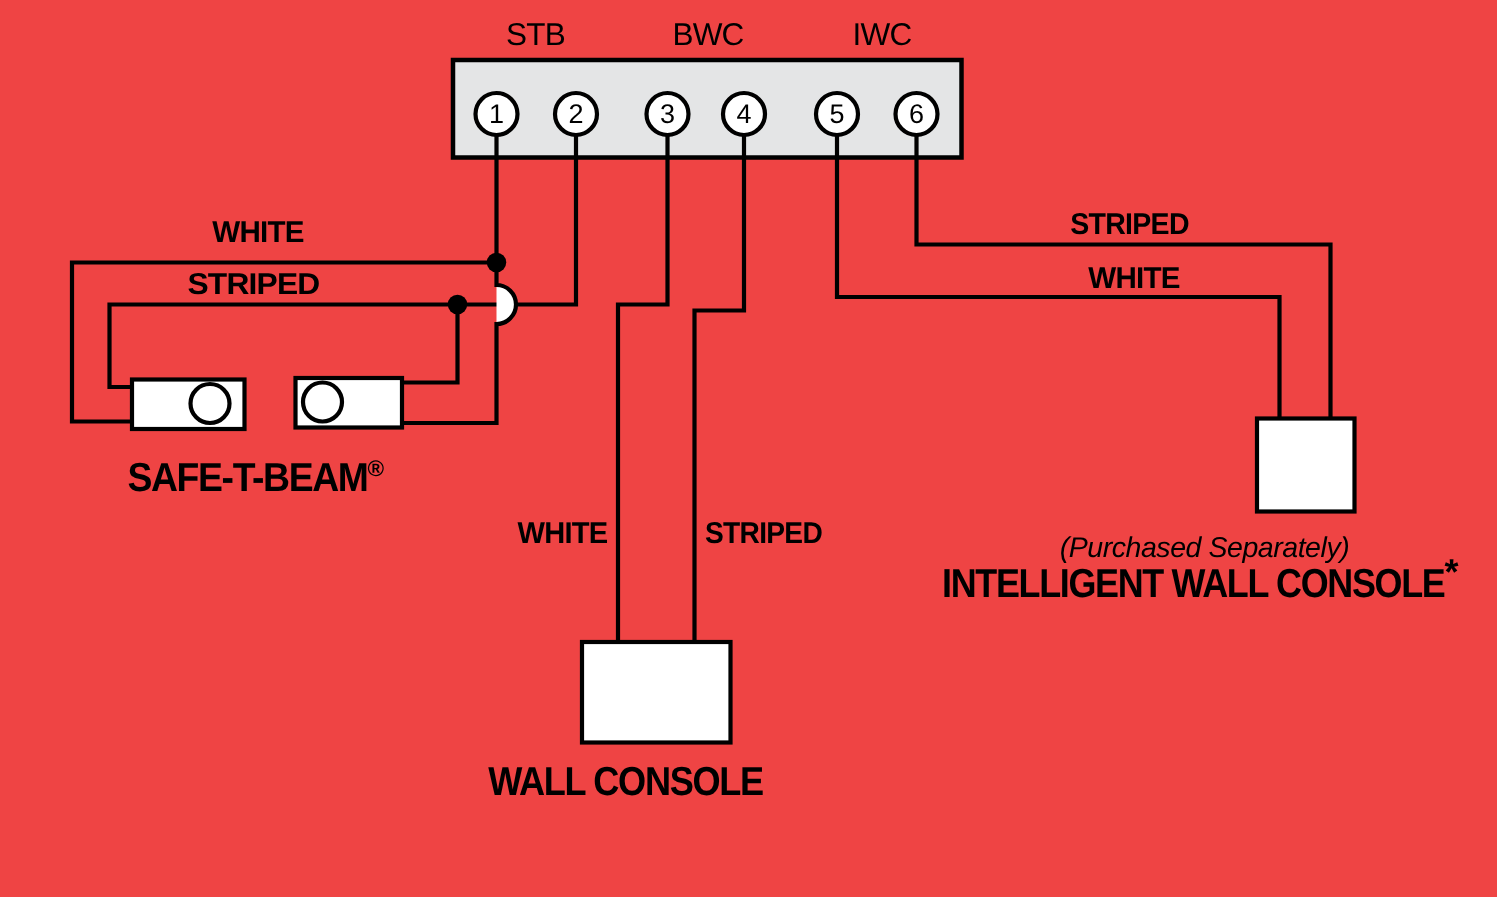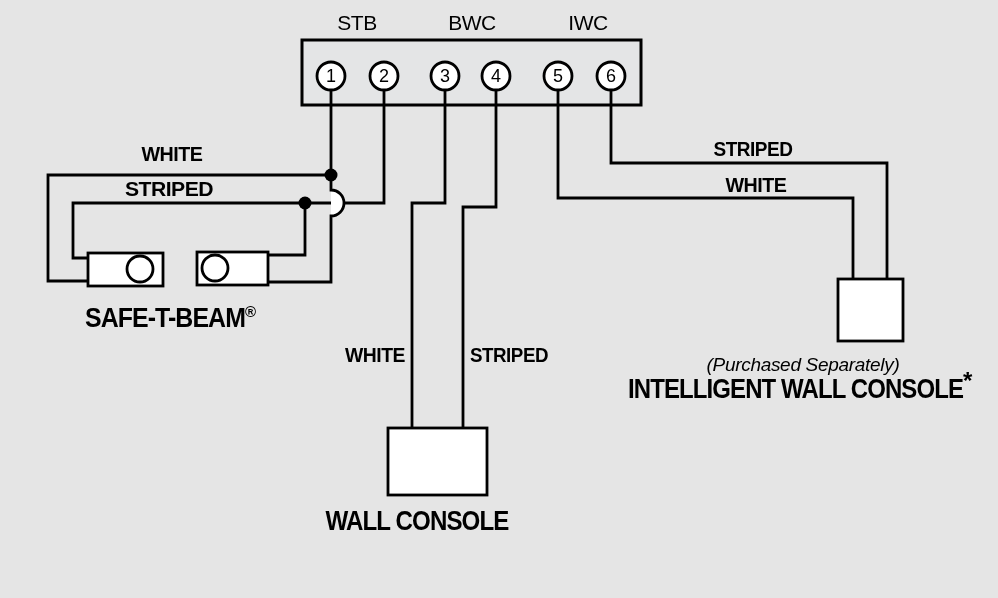--- a/index.html
+++ b/index.html
@@ -1,16 +1,16 @@
 <!DOCTYPE html>
 <html><head>
 <meta charset="utf-8">
 <style>
   html, body { margin: 0; padding: 0; background: #ffffff; }
-  .stage { position: relative; width: 998px; height: 598px; background: #e5e5e5; overflow: hidden; }
+  .stage { position: relative; width: 998px; height: 598px; background: #ef4444; overflow: hidden; }
   svg text { font-family: "Liberation Sans", sans-serif; fill: #000; }
   .grp  { font-size: 21px; font-weight: 400; letter-spacing: -0.5px; }
   .dg   { font-size: 18px; font-weight: 400; }
   .wl   { font-size: 20px; font-weight: 700; letter-spacing: -0.5px; }
   .dl   { font-size: 27px; font-weight: 700; letter-spacing: -1px; }
   .note { font-size: 19px; font-style: italic; letter-spacing: -0.3px; }
   .wire { fill: none; stroke: #000; stroke-width: 2.8; }
   .box  { fill: #fff; stroke: #000; stroke-width: 2.8; }
 </style>
 </head>

